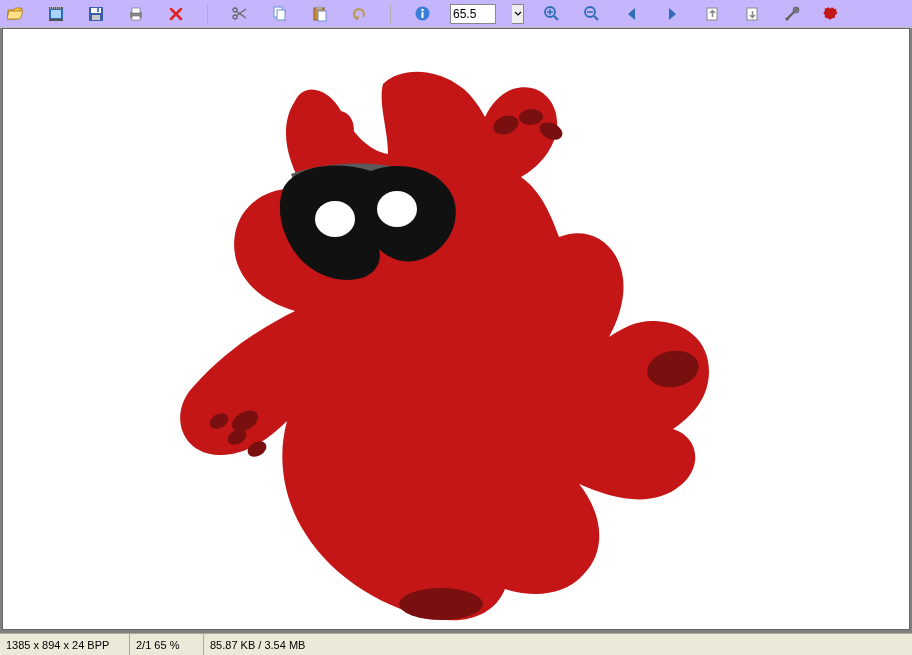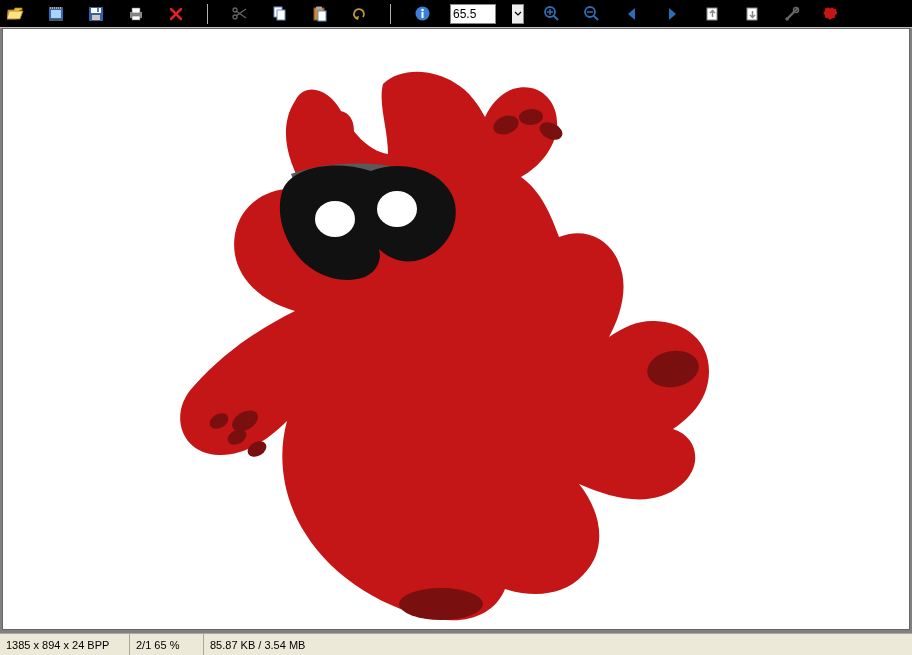--- a/index.html
+++ b/index.html
@@ -1,18 +1,18 @@
 <!DOCTYPE html>
 <html><head>
 <meta charset="utf-8">
 <style>
 * { box-sizing: border-box; margin: 0; padding: 0; }
 html, body { width: 912px; height: 655px; overflow: hidden; font-family: Tahoma, Arial, sans-serif; font-size: 11px; background: #ece9d8; }
 .window { display: flex; flex-direction: column; width: 100%; height: 100%; }
-.toolbar { display: flex; align-items: center; gap: 16px; padding: 2px 4px; background: #000000; border-bottom: 1px solid #c0c0c0; height: 28px; }
+.toolbar { display: flex; align-items: center; gap: 16px; padding: 2px 4px; background: #c4b5fd; border-bottom: 1px solid #c0c0c0; height: 28px; }
 .toolbar .btn { width: 24px; height: 24px; display: flex; align-items: center; justify-content: center; cursor: pointer; border-radius: 2px; }
 .toolbar .sep { width: 1px; height: 20px; background: #b0b0b0; margin: 0 3px; }
 .zoom-input { width: 46px; height: 20px; font-size: 12px; padding: 0 2px; border: 1px solid #888; background: white; }
 .zoom-dd { width:12px; height:20px; border:1px solid #888; border-left:none; background:#eee; display:flex; align-items:center; justify-content:center; cursor:pointer;}
 .zoom-dd svg{display:block;}
 .canvas-wrap { flex: 1; background: #808080; overflow: hidden; position: relative; }
 .canvas { background: white; width: 908px; height: 602px; margin: 0 auto; border: 1px solid #666; position: relative; overflow:hidden; }
 .mascot { position: absolute; top: 30px; left: 130px; width: 600px; height: 580px; }
 .statusbar { display: flex; align-items: center; height: 22px; background: #ece9d8; border-top: 1px solid #aca899; font-size: 11px; color: #000; }
 .statusbar .cell { padding: 2px 6px; border-right: 1px solid #aca899; height: 100%; display: flex; align-items: center; }

